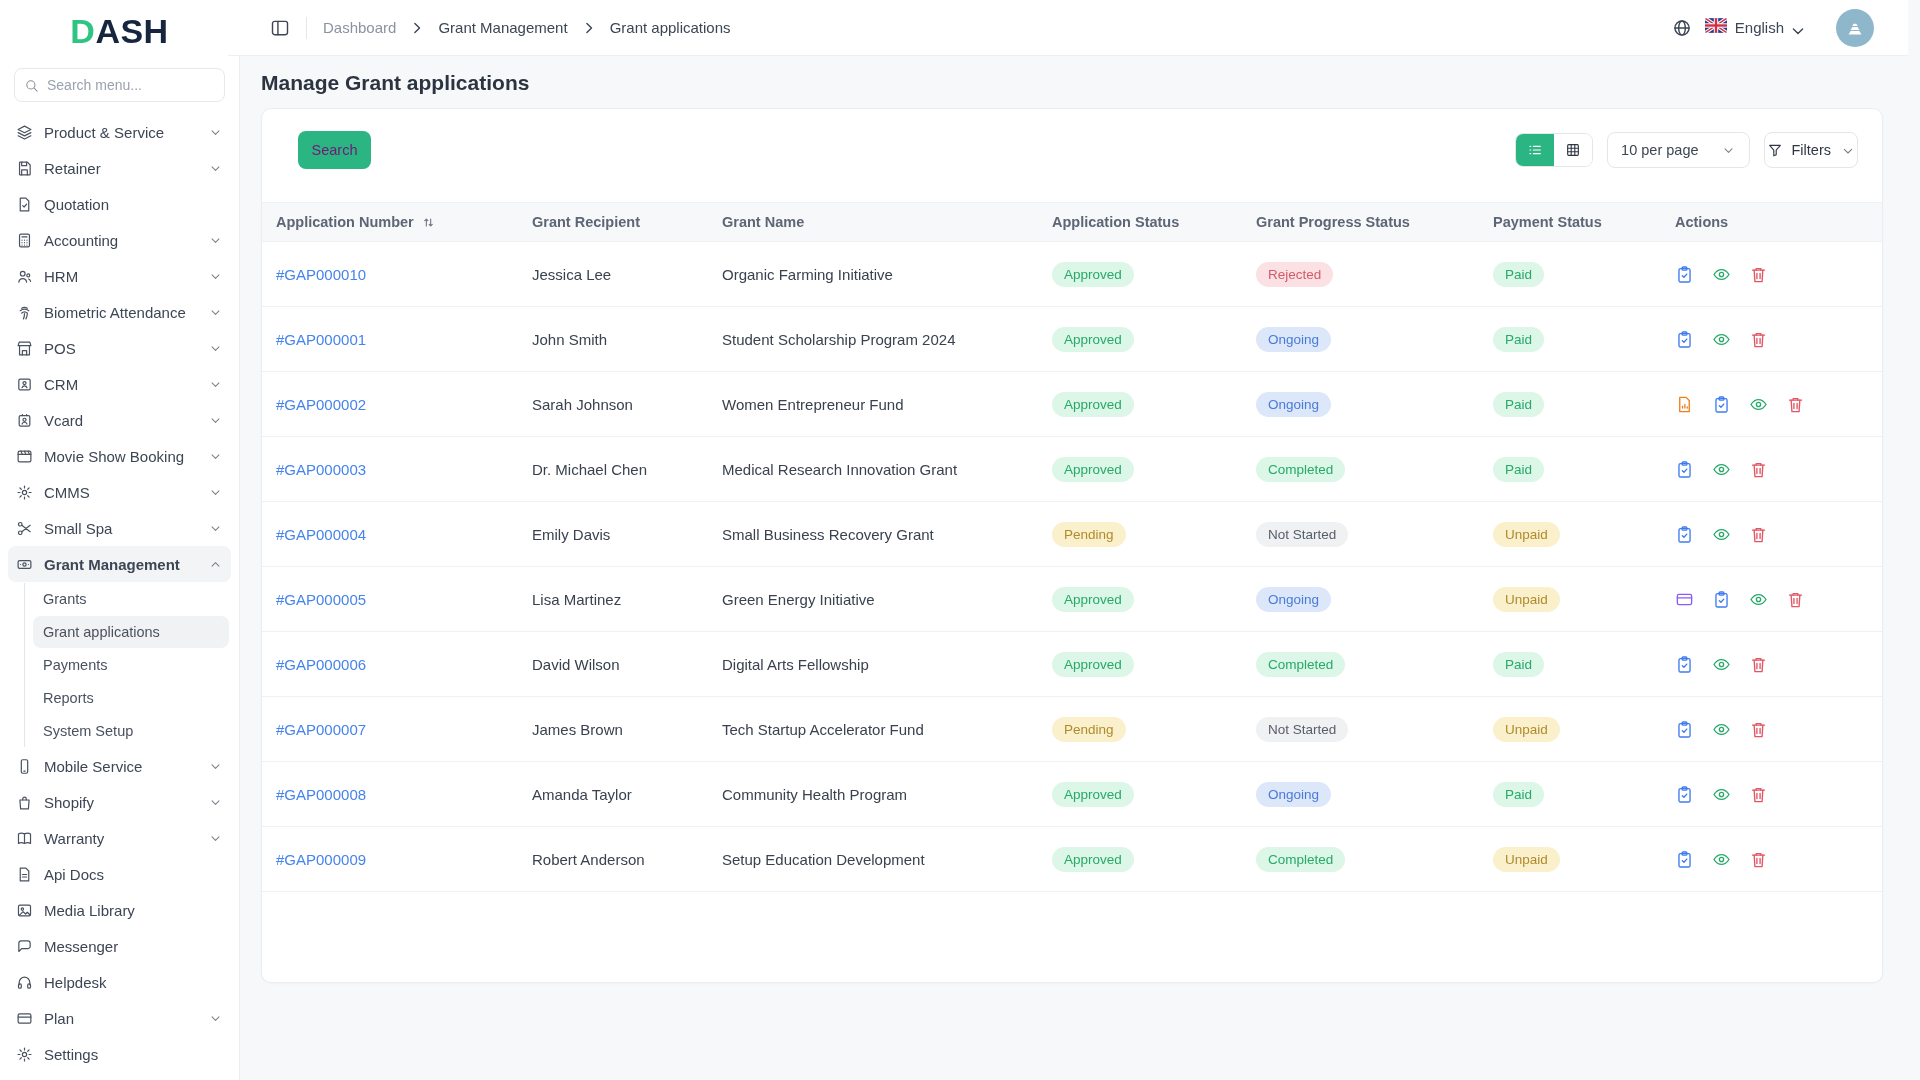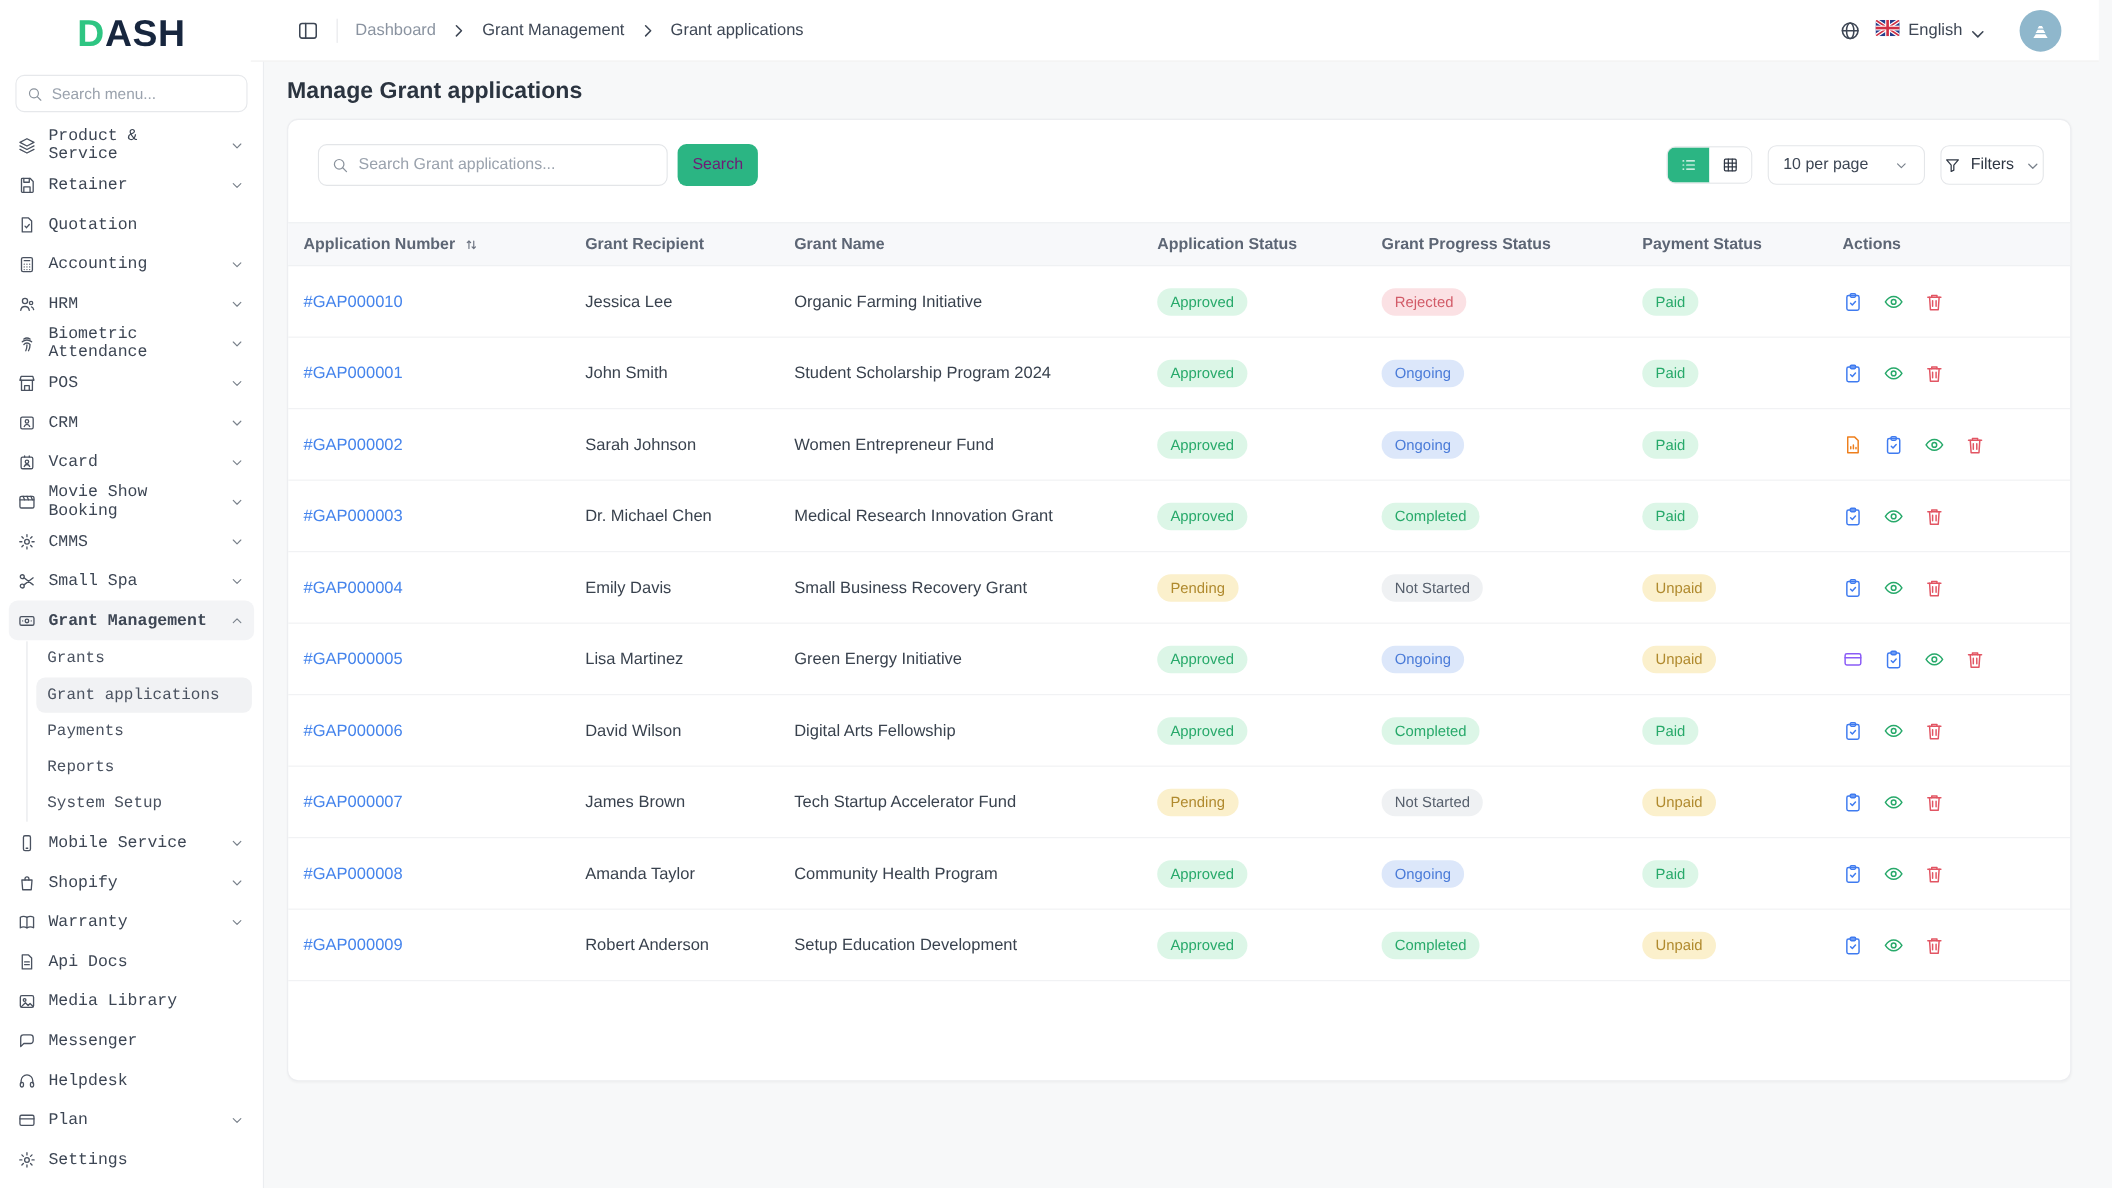--- a/index.html
+++ b/index.html
@@ -12,21 +12,21 @@
     border-right:1px solid #ebedf0; display:flex; flex-direction:column; }
   .logo { height:62px; display:flex; align-items:center; justify-content:center;
     font-size:34px; font-weight:800; letter-spacing:.5px; color:#17263e; }
   .logo .accent { color:#2ec582; }
   .menu-search { margin:6px 14px 12px; height:34px; border:1px solid #e6e8eb; border-radius:8px;
     display:flex; align-items:center; padding:0 9px; background:#fff; }
   .menu-search .ic { width:15px; height:15px; color:#8a929c; flex:0 0 auto; }
   .menu-search input { border:0; outline:0; width:100%; margin-left:8px; font-size:14px;
     font-family:inherit; color:#3d4654; background:transparent; }
   .menu-search input::placeholder { color:#9aa2ad; }
-  nav { flex:1; overflow:hidden;font-family:Liberation Mono, monospace; }
+  nav { flex:1; overflow:hidden; }
   .side-item { height:36px; margin:0 8px; padding:0 8px; border-radius:8px; display:flex;
     align-items:center; gap:11px; font-size:15px; color:#3d4654; cursor:pointer; }
   .side-item .ic { width:17px; height:17px; color:#4a5260; flex:0 0 auto; }
   .side-item .chev { width:15px; height:15px; margin-left:auto; color:#7a828c; }
   .side-item.active { background:#f3f4f6; font-weight:700; }
   .submenu { margin-left:24px; border-left:1px solid #e4e6e9; }
   .side-sub { height:32px; margin:1px 10px 1px 8px; padding:0 10px; border-radius:8px;
     display:flex; align-items:center; font-size:14.5px; color:#4a5260; cursor:pointer; }
   .side-sub.active { background:#f1f2f4; }
 
@@ -413,29 +413,20 @@
               <path fill="#fff" d="M5.5 18.5h13l-2.2-3.4H7.7zM7.6 13.9h8.8l-1.8-2.8H9.4zM9.3 9.9h5.4l-1.4-2.2h-2.6z"></path>
             </svg>
           </span>
       </div>
     </header>
 
     <h1 class="page-title">Manage Grant applications</h1>
 
     <section class="card">
       <div class="toolbar">
-        <div class="tsearch">
-          <span id="tbl-search-ic">
-              <svg class="ic " viewBox="0 0 24 24" fill="none" stroke="currentColor" stroke-width="1.7" stroke-linecap="round" stroke-linejoin="round">
-                <circle cx="11" cy="11" r="6.5"></circle>
-                <path d="M15.8 15.8 21 21"></path>
-              </svg>
-            </span>
-          <input placeholder="Search Grant applications..." style="">
-        </div>
         <button class="btn-search">Search</button>
         <div class="tb-controls">
           <div class="view-toggle">
             <button class="vt-btn active">
                 <span id="list-ic">
                   <svg class="ic " viewBox="0 0 24 24" fill="none" stroke="currentColor" stroke-width="1.7" stroke-linecap="round" stroke-linejoin="round">
                     <path d="M4.5 6.5h1M4.5 12h1M4.5 17.5h1M9.5 6.5H20M9.5 12H20M9.5 17.5H20"></path>
                   </svg>
                 </span>
               </button>

